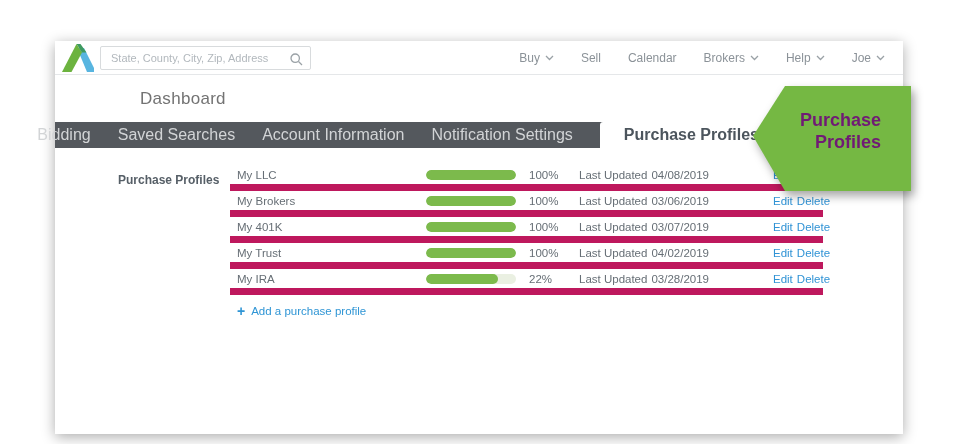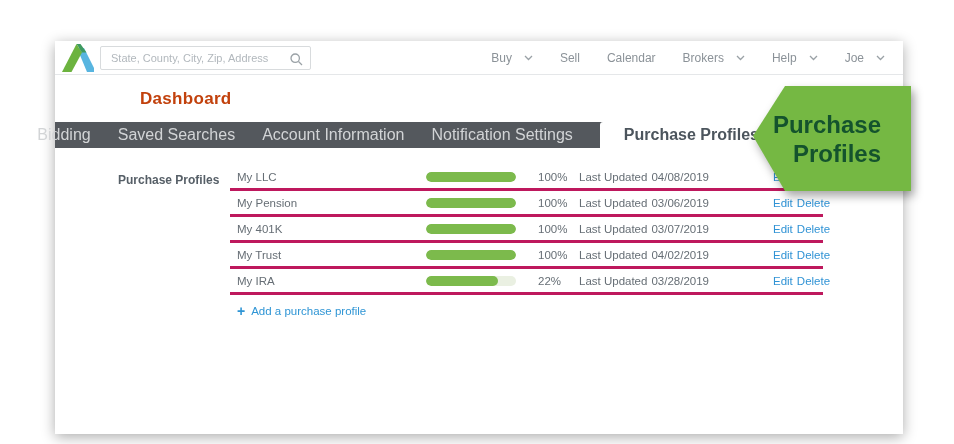--- a/index.html
+++ b/index.html
@@ -12,58 +12,58 @@
   .topnav { position:relative; height:34px; border-bottom:1px solid #e5e7e9; background:#fff; }
   .logo { position:absolute; left:6px; top:3px; width:34px; height:28px; cursor:pointer; }
   .searchbox { position:absolute; left:45px; top:5px; width:211px; height:24px;
                border:1px solid #d8dbdd; border-radius:2px; background:#fff; }
   .searchbox input { width:100%; height:100%; border:none; outline:none; padding:0 28px 0 10px;
                      font-size:11px; color:#5a6269; font-family:"Liberation Sans", sans-serif; background:transparent; }
   .searchbox input::placeholder { color:#b2b8bd; }
   .search-icon { position:absolute; right:7px; top:5px; width:13px; height:13px; cursor:pointer; }
   .navitems { position:absolute; right:18px; top:0; height:34px; display:flex; align-items:center;
               gap:27px; font-size:12px; color:#8b9298; }
-  .navitems a { display:inline-flex; align-items:center; gap:12px; cursor:pointer; color:#8b9298; text-decoration:none;text-align:right; }
+  .navitems a { display:inline-flex; align-items:center; gap:5px; cursor:pointer; color:#8b9298; text-decoration:none;text-align:right; }
   .chev { width:9px; height:6px; display:inline-block; }
 
   
   .titlerow { height:47px; display:flex; align-items:center; background:#fff; }
-  .titlerow h1 { margin-left:85px; font-size:17px; font-weight:700; color:#c2410c; letter-spacing:0.3px; }
+  .titlerow h1 { margin-left:85px; font-size:17px; font-weight:400; color:#737373; letter-spacing:0.3px; }
 
   
   .tabbar { height:26px; background:#54585d; display:flex; align-items:stretch;
             justify-content:flex-end; padding-right:120px; font-size:16px; }
   .tab { display:flex; align-items:center; margin-left:27px; color:#d2d4d6; cursor:pointer; white-space:nowrap; }
   .tab.active { background:#ffffff; color:#4c555d; font-weight:600; padding:0 24px;
                 border-radius:3px 3px 0 0; }
 
   
   .content { position:relative; }
   .sectionlabel { position:absolute; left:63px; top:25px; font-size:12px; font-weight:bold; color:#565f67; }
   .ptable { position:absolute; left:175px; top:17px; width:593px; }
   .prow { display:grid; grid-template-columns:196px 90px 63px 190px 1fr; align-items:center;
-          height:26px; border-bottom:3px solid #be185d; font-size:11.5px; color:#666e75; }
+          height:26px; border-bottom:7px solid #be185d; font-size:11.5px; color:#666e75; }
   .pname { padding-left:7px; }
   .barwrap { width:90px; height:10px; border-radius:5px; background:#eaf0e2; overflow:hidden; }
   .barfill { display:block; height:100%; border-radius:5px; background:#7cba4c; }
-  .pct { padding-left:22px; }
+  .pct { padding-left:13px; }
   .updated span { margin-right:4px; }
   .actions { text-align:right; padding-right:1px; }
   .actions a { color:#3093d5; text-decoration:none; cursor:pointer; margin-left:4px; }
   .addrow { padding:9px 0 0 7px; font-size:11.5px; }
   .addrow a { color:#2f95d5; text-decoration:none; cursor:pointer; display:inline-flex; align-items:center; gap:6px; }
   .plus { font-weight:bold; font-size:14px; line-height:1; }
 
   
   .callout-wrap { position:absolute; left:750px; top:86px; width:161px; height:105px;
                   filter:drop-shadow(3px 5px 5px rgba(0,0,0,0.35)); z-index:5; }
   .callout { width:100%; height:100%; background:#75b843;
              clip-path:polygon(35px 0, 161px 0, 161px 105px, 35px 105px, 3px 50px); }
-  .ctext { text-align:right; padding:24px 30px 0 0; font-size:24px; font-weight:bold;
-           color:#14532d; line-height:1.22; }
+  .ctext { text-align:right; padding:24px 30px 0 0; font-size:18px; font-weight:bold;
+           color:#701a75; line-height:1.22; }
   .ctext span { display:block; }
 </style>
 </head>
 <body>
 
 <div class="card">
 
   <header class="topnav">
     <span class="logo">
       <svg viewBox="0 0 32 28" width="34" height="28">
@@ -136,21 +136,21 @@
         <span class="pname">My LLC</span>
         <span class="barwrap">
             <span class="barfill" style="width: 100%;"></span>
           </span>
         <span class="pct">100%</span>
         <span class="updated"><span>Last Updated</span><span>04/08/2019</span></span>
         <span class="actions"><a>Edit</a><a>Delete</a></span>
       </div>
 
       <div class="prow">
-        <span class="pname">My Pension</span>
+        <span class="pname">My Brokers</span>
         <span class="barwrap">
             <span class="barfill" style="width: 100%;"></span>
           </span>
         <span class="pct">100%</span>
         <span class="updated"><span>Last Updated</span><span>03/06/2019</span></span>
         <span class="actions"><a>Edit</a><a>Delete</a></span>
       </div>
 
       <div class="prow">
         <span class="pname">My 401K</span>

